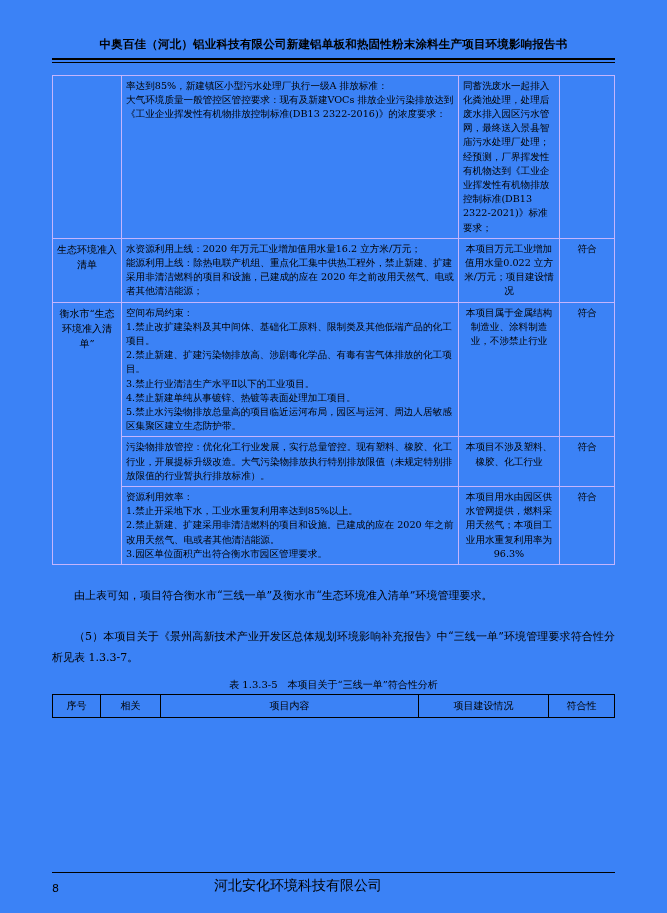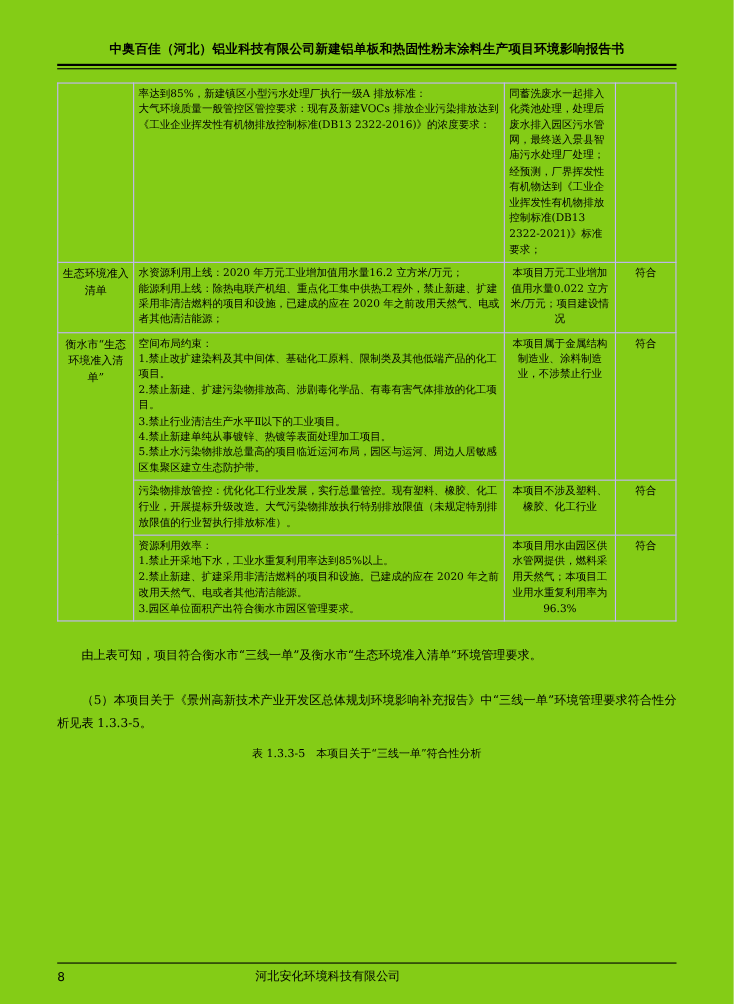--- a/index.html
+++ b/index.html
@@ -13,21 +13,21 @@
     font-family: "DejaVu Sans", sans-serif;
     color: #000000;
     position: relative;
   }
   .page {
     width: 667px;
     height: 913px;
     box-sizing: border-box;
     padding: 0;
     position: relative;
-    background: #84cc16;
+    background: #3b82f6;
   }
   
   .doc-header {
     padding: 36px 52px 0 52px;
     text-align: center;
   }
   .doc-header .title {
     font-family: "DejaVu Serif", serif;
     font-size: 11.5px;
     font-weight: bold;
@@ -134,21 +134,21 @@
     align-items: flex-end;
     justify-content: space-between;
     font-family: "DejaVu Serif", serif;
     font-size: 10px;
   }
   .footer-page {
     font-family: "DejaVu Sans", sans-serif;
     font-size: 11px;
   }
   .footer-org {
-    font-size: 11px;
+    font-size: 14px;
     margin-right: 38px;
   }
   .spacer { flex: 0 0 40px; }
 </style>
 </head>
 <body>
 
 <div class="page">
 
   <div class="doc-header">
@@ -196,26 +196,46 @@
 2.禁止新建、扩建采用非清洁燃料的项目和设施。已建成的应在 2020 年之前改用天然气、电或者其他清洁能源。
 3.园区单位面积产出符合衡水市园区管理要求。</td>
           <td class="result nb">本项目用水由园区供水管网提供，燃料采用天然气；本项目工业用水重复利用率为96.3%</td>
           <td class="conf">符合</td>
         </tr>
       </tbody>
     </table>
   </div>
 
   <div class="para indent">由上表可知，项目符合衡水市“三线一单”及衡水市“生态环境准入清单”环境管理要求。</div>
-  <div class="para indent">（5）本项目关于《景州高新技术产业开发区总体规划环境影响补充报告》中“三线一单”环境管理要求符合性分析见表 1.3.3-5。</div>
+  <div class="para indent">（5）本项目关于《景州高新技术产业开发区总体规划环境影响补充报告》中“三线一单”环境管理要求符合性分析见表 1.3.3-7。</div>
 
   <div class="tbl-caption">
     <span class="cap-num">表 1.3.3-5</span><span>本项目关于“三线一单”符合性分析</span>
   </div>
 
+  <div class="table-wrap" style="margin-top:0">
+    <table class="bottomtable">
+      <colgroup>
+        <col style="width:48px">
+        <col style="width:60px">
+        <col>
+        <col style="width:130px">
+        <col style="width:66px">
+      </colgroup>
+      <tbody>
+        <tr>
+          <td>序号</td>
+          <td>相关</td>
+          <td>项目内容</td>
+          <td>项目建设情况</td>
+          <td>符合性</td>
+        </tr>
+      </tbody>
+    </table>
+  </div>
 
   <div class="footer">
     <div class="footer-rule"></div>
     <div class="footer-row">
       <div class="footer-page">8</div>
       <div class="footer-org">河北安化环境科技有限公司</div>
       <div class="spacer"></div>
     </div>
   </div>
 

